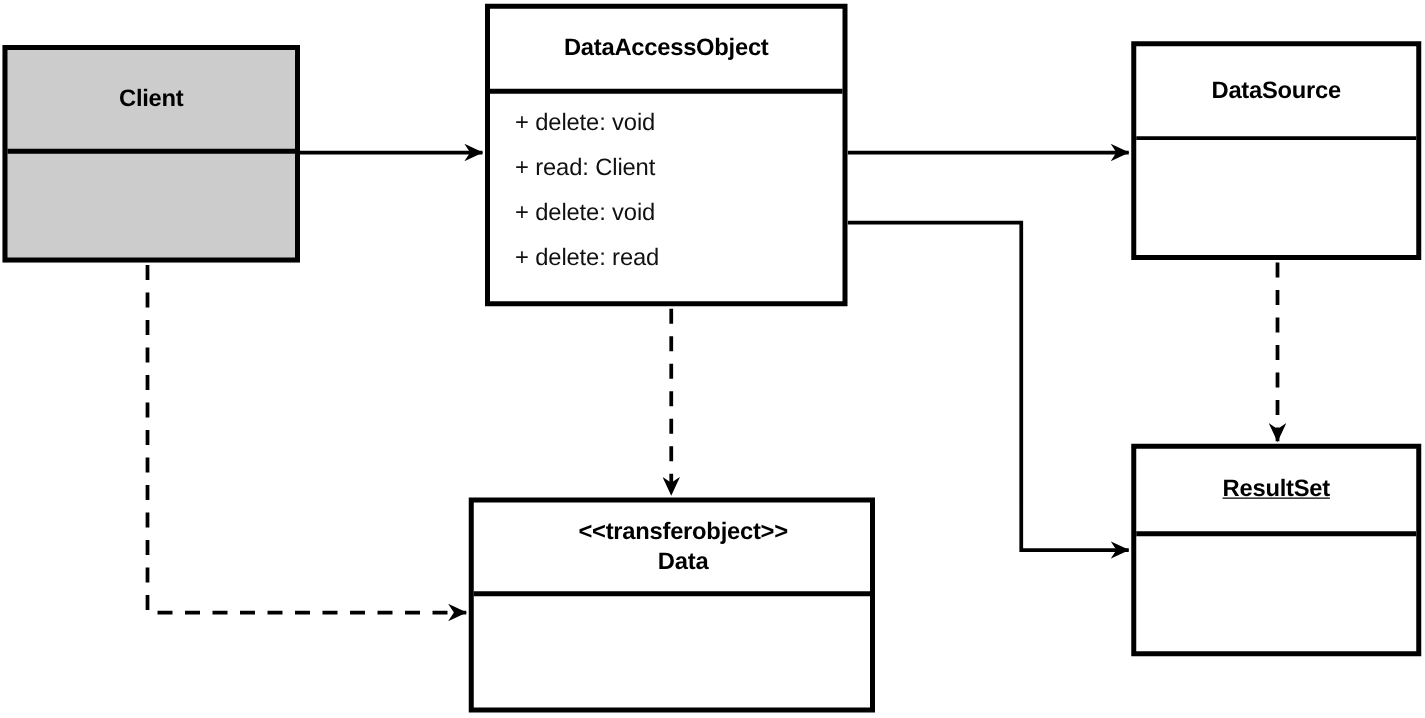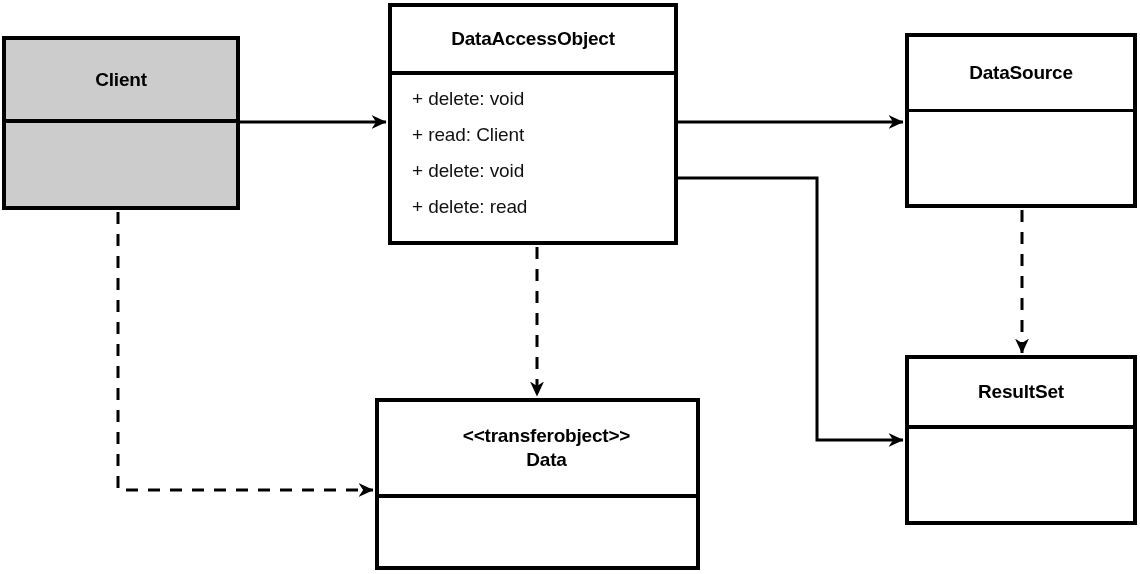--- a/index.html
+++ b/index.html
@@ -141,27 +141,27 @@
   </div>
 
   <div class="uml-class" style="left:905px; top:33px; width:232px; height:175px;">
     <div class="class-header thin-rule" style="height:75px;">
       <div class="class-name">DataSource</div>
     </div>
     <div class="class-body empty"></div>
   </div>
 
   <div class="uml-class" style="left:905px; top:355px; width:232px; height:170px;">
-    <div class="class-header" style="height:70px;">
+    <div class="class-header" style="height:70px;text-decoration:underline;">
       <div class="class-name">ResultSet</div>
     </div>
     <div class="class-body empty"></div>
   </div>
 
   <div class="uml-class" style="left:375px; top:398px; width:325px; height:172px;">
-    <div class="class-header" style="height:96px;padding-left:24px;">
+    <div class="class-header" style="height:75px;padding-left:24px;">
       <div class="class-stereotype">&lt;&lt;transferobject&gt;&gt;</div>
       <div class="class-name">Data</div>
     </div>
     <div class="class-body empty"></div>
   </div>
 
 </div>
 
 </body></html>

